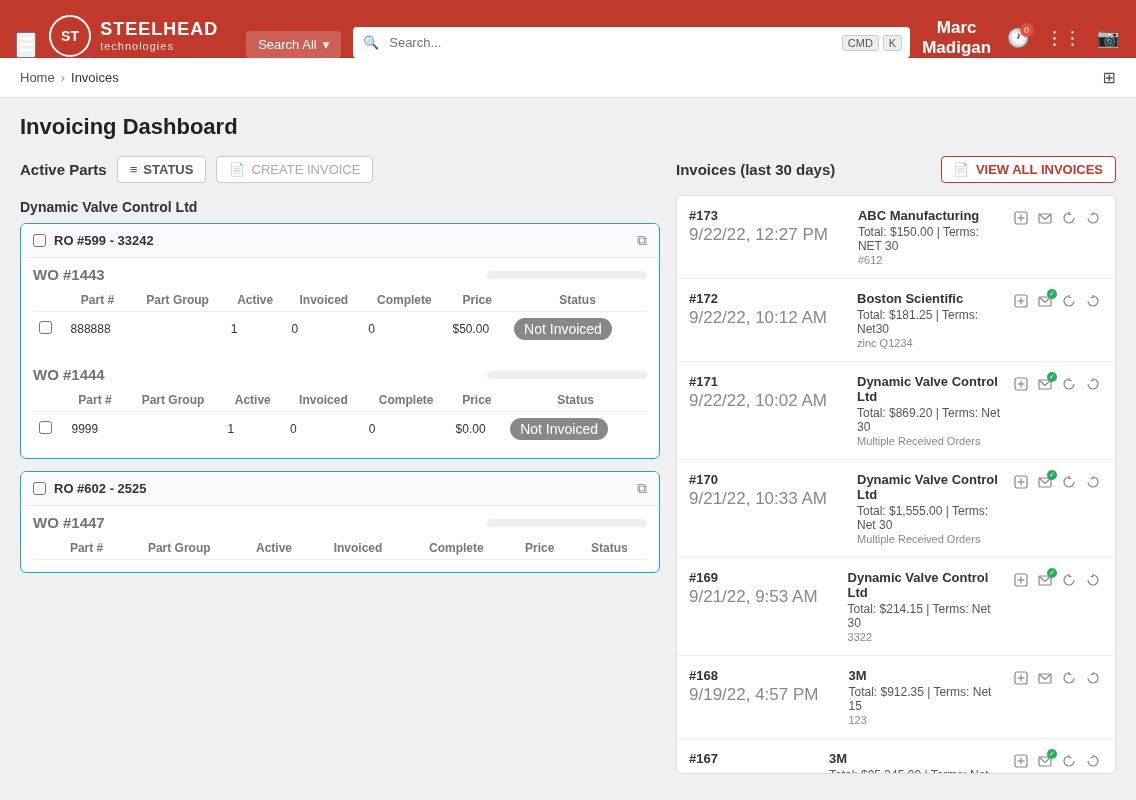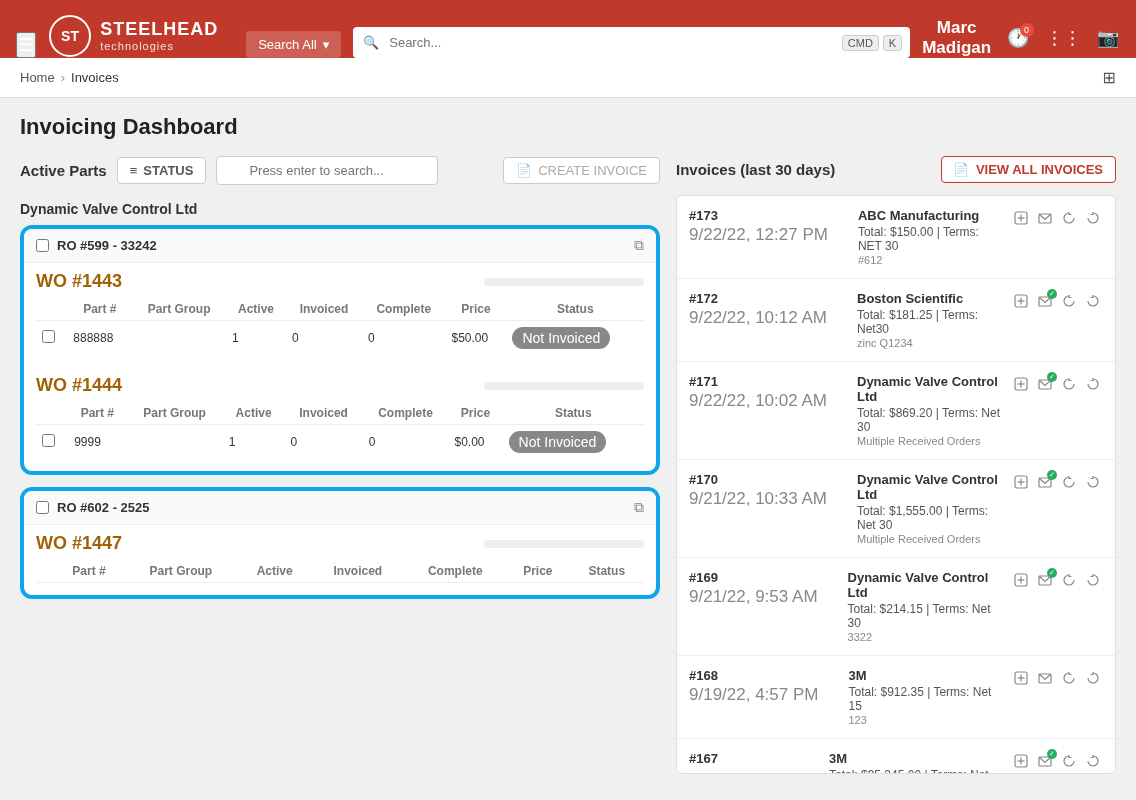--- a/index.html
+++ b/index.html
@@ -257,22 +257,22 @@
     .company-name {
       font-size: 14px;
       font-weight: 600;
       color: #333;
       padding: 4px 0 8px 0;
     }
 
     
     .ro-card {
       background: white;
-      border: 4px solid #0ea5e9;
-      border-radius: 12px;
+      border: 1px solid #0ea5e9;
+      border-radius: 6px;
       margin-bottom: 12px;
       overflow: hidden;
     }
     .ro-header {
       display: flex;
       align-items: center;
       padding: 8px 12px;
       background: #fafafa;
       border-bottom: 1px solid #eee;
       justify-content: space-between;
@@ -295,21 +295,21 @@
     
     .wo-block {
       padding: 0 12px 12px 12px;
     }
     .wo-header {
       display: flex;
       align-items: center;
       justify-content: space-between;
       padding: 8px 0 6px 0;
     }
-    .wo-label { font-weight: 600; font-size: 18px; color: #a16207; }
+    .wo-label { font-weight: 600; font-size: 15px; color: #737373; }
     .wo-progress {
       width: 160px;
       height: 8px;
       background: #eee;
       border-radius: 4px;
       overflow: hidden;
     }
     .wo-progress-fill {
       height: 100%;
       background: #c0392b;
@@ -511,24 +511,20 @@
 
   <div class="two-col">
 
     <div class="left-panel">
       <div class="left-panel-header">
         <span class="active-parts-label">Active Parts</span>
         <button class="status-btn">
           <span>≡</span>
           <span>STATUS</span>
         </button>
-        <div class="search-parts-wrap">
-          <span class="sp-icon">🔍</span>
-          <input class="search-parts-input" type="text" placeholder="Press enter to search..." style="">
-        </div>
         <button class="create-invoice-btn">
           <span>📄</span>
           <span>CREATE INVOICE</span>
         </button>
       </div>
 
       <div class="left-scroll">
         <div class="company-name">Dynamic Valve Control Ltd</div>
 
         <div class="ro-card">

